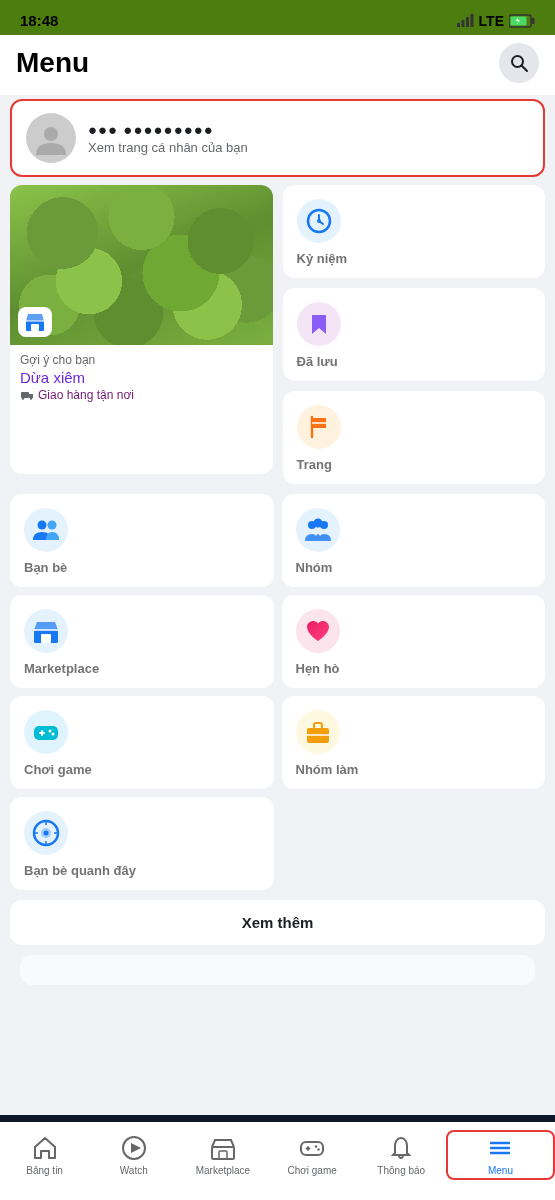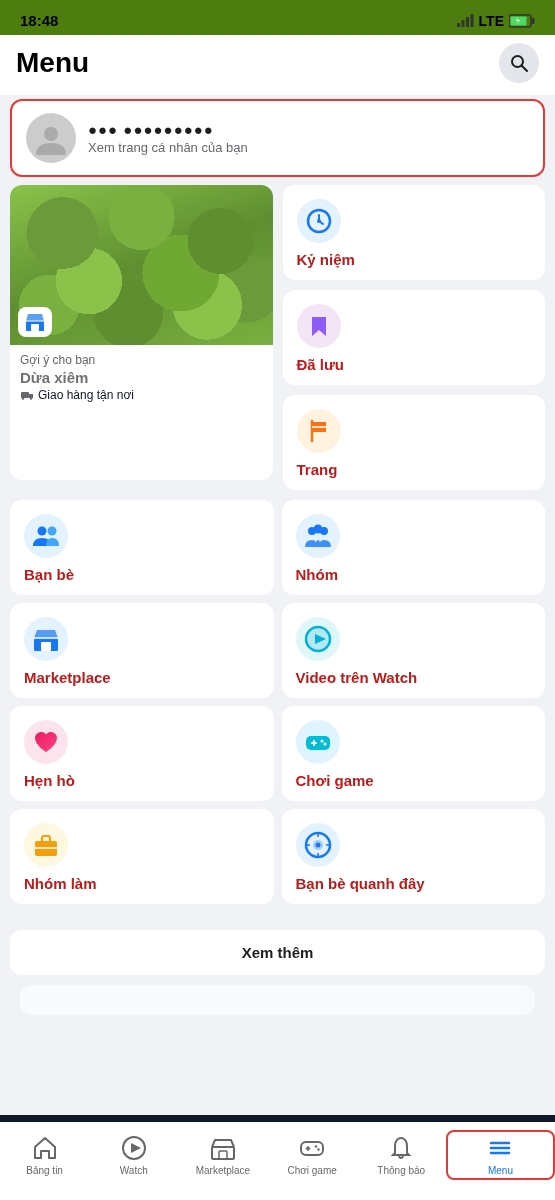--- a/index.html
+++ b/index.html
@@ -145,27 +145,27 @@
     .marketplace-info {
       padding: 8px 10px 10px;
     }
     .suggestion-label {
       font-size: 12px;
       color: #65676b;
       margin-bottom: 2px;
     }
     .product-name {
       font-size: 15px;
-      font-weight: 700;
-      color: #737373;
+      font-weight: 400;
+      color: #6d28d9;
       margin-bottom: 2px;
     }
     .delivery-info {
       font-size: 12px;
-      color: #0f172a;
+      color: #701a75;
       display: flex;
       align-items: center;
       gap: 4px;
     }
 
     
     .menu-grid {
       display: grid;
       grid-template-columns: 1fr 1fr;
       gap: 8px;
@@ -185,23 +185,23 @@
       width: 44px;
       height: 44px;
       border-radius: 50%;
       display: flex;
       align-items: center;
       justify-content: center;
       font-size: 22px;
       margin-bottom: 2px;
     }
     .menu-item-label {
-      font-size: 15px;
+      font-size: 13px;
       font-weight: 600;
-      color: #b91c1c;
+      color: #737373;
     }
 
     
     .icon-blue { background: #e3f2fd; }
     .icon-purple { background: #f3e5f5; }
     .icon-orange { background: #fff3e0; }
     .icon-teal { background: #e0f7fa; }
     .icon-cyan { background: #e0f4ff; }
     .icon-pink { background: #fce4ec; }
     .icon-briefcase { background: #fff8e1; }
@@ -212,21 +212,20 @@
       border: none;
       border-radius: 12px;
       padding: 14px;
       width: 100%;
       font-size: 15px;
       font-weight: 600;
       color: #1c1e21;
       cursor: pointer;
       margin-bottom: 10px;
       text-align: center;
-      margin-top: 16px;
     }
 
     
     .bottom-nav {
       position: fixed;
       bottom: 0;
       left: 0;
       width: 555px;
       background: white;
       border-top: 7px solid #0f172a;
@@ -416,30 +415,20 @@
         <svg width="28" height="28" viewBox="0 0 28 28">
           <rect x="2" y="13" width="24" height="13" rx="1.5" fill="#1877f2"></rect>
           <path d="M2 13 L5 5 L23 5 L26 13 Z" fill="#1877f2" opacity="0.7"></path>
           <rect x="9" y="17" width="10" height="9" rx="1" fill="white"></rect>
           <line x1="2" y1="13" x2="26" y2="13" stroke="white" stroke-width="1.5"></line>
         </svg>
       </div>
       <span class="menu-item-label">Marketplace</span>
     </div>
 
-    <div class="menu-item">
-      <div class="menu-item-icon icon-teal">
-        <svg width="28" height="28" viewBox="0 0 28 28">
-          <circle cx="14" cy="14" r="12" fill="#00b0d7" opacity="0.2"></circle>
-          <circle cx="14" cy="14" r="12" fill="none" stroke="#00b0d7" stroke-width="2.5"></circle>
-          <polygon points="11,9 22,14 11,19" fill="#00b0d7"></polygon>
-        </svg>
-      </div>
-      <span class="menu-item-label">Video trên Watch</span>
-    </div>
 
     <div class="menu-item">
       <div class="menu-item-icon icon-pink">
         <svg width="28" height="28" viewBox="0 0 28 28">
           <defs>
             <linearGradient id="heartGrad" x1="0%" y1="0%" x2="100%" y2="100%">
               <stop offset="0%" style="stop-color:#e91e63"></stop>
               <stop offset="100%" style="stop-color:#ff4081"></stop>
             </linearGradient>
           </defs>

